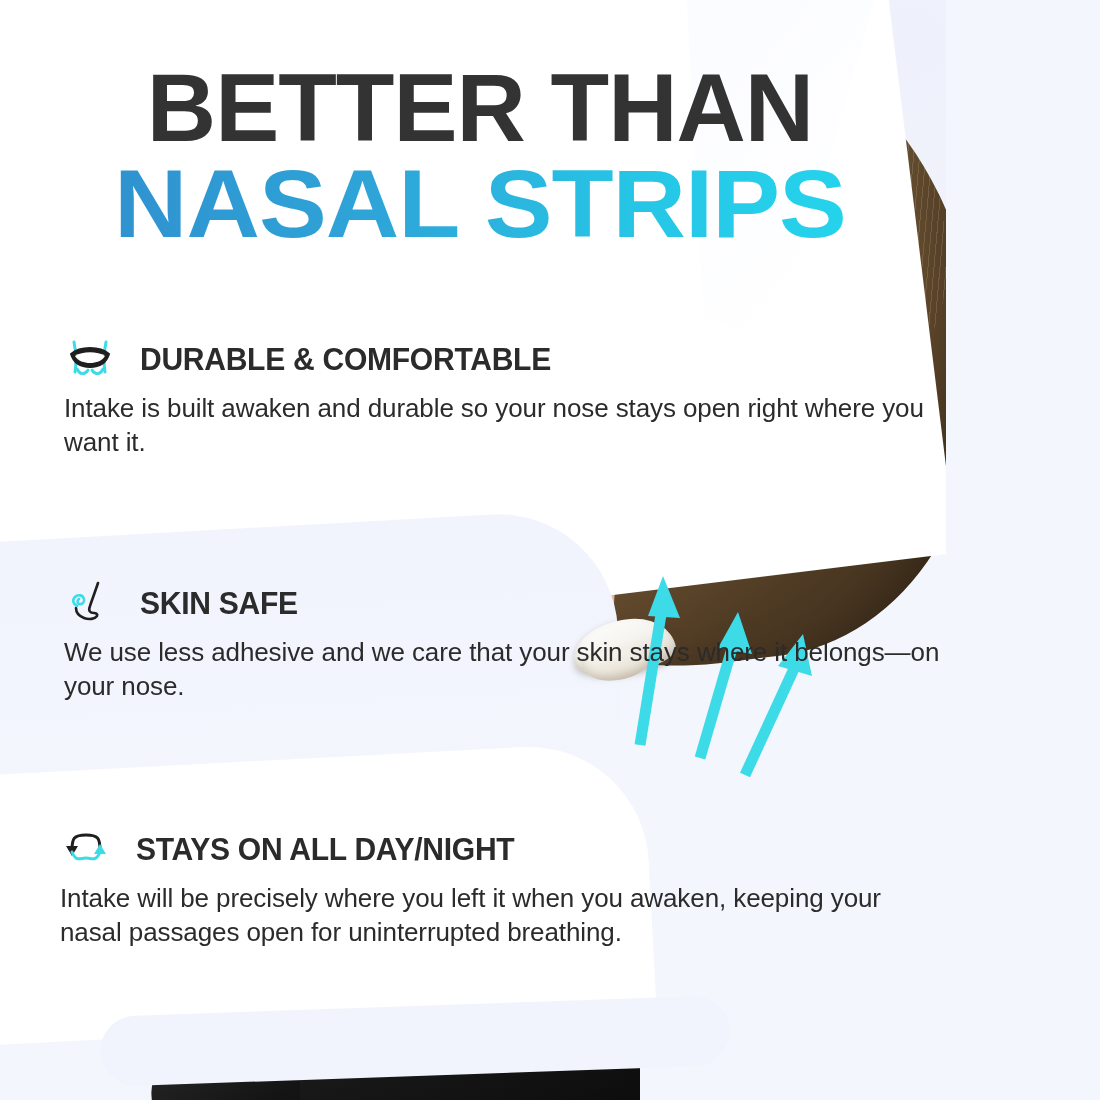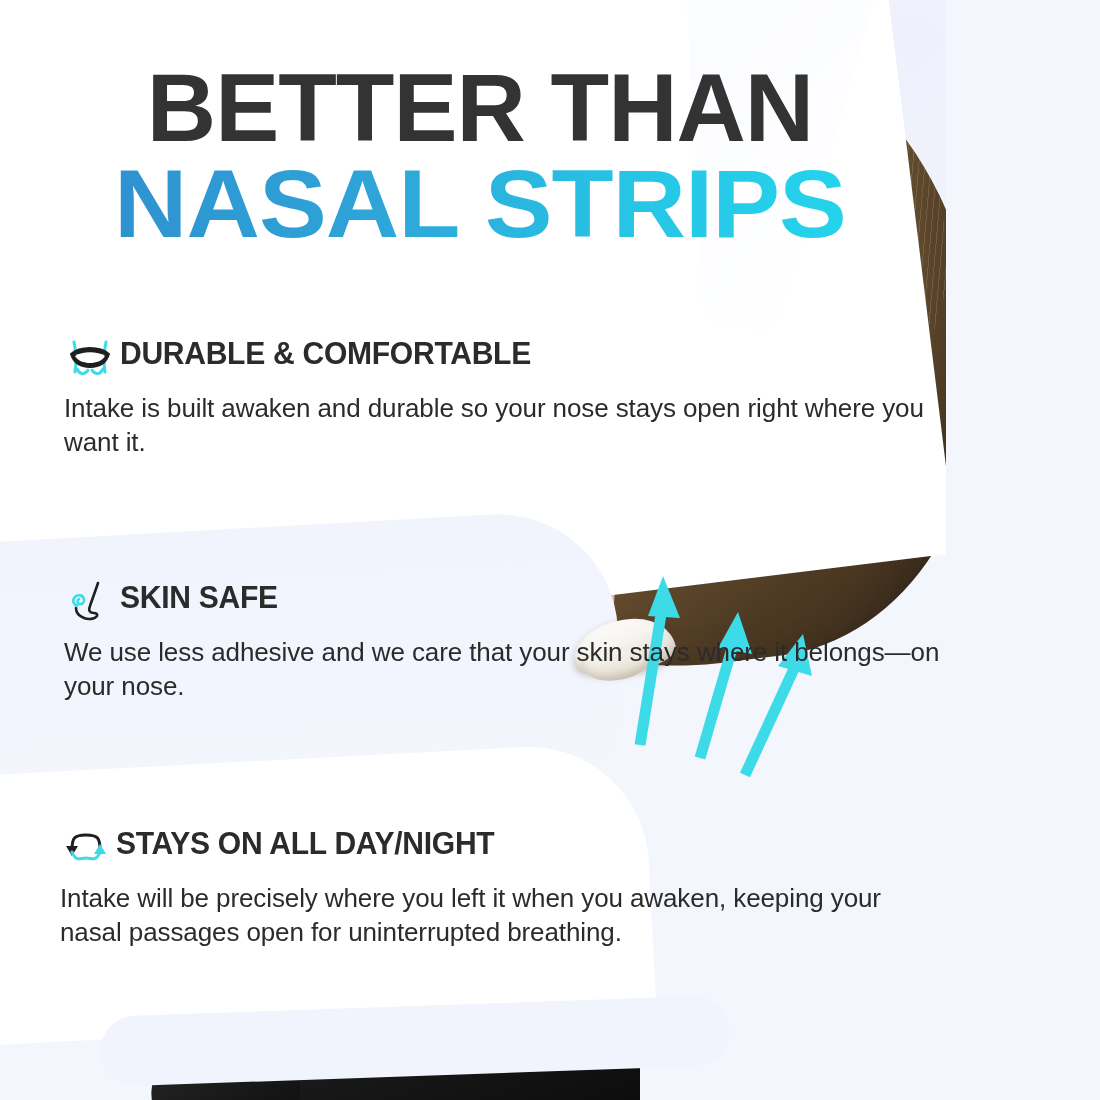--- a/index.html
+++ b/index.html
@@ -286,21 +286,21 @@
     font-size:96px; line-height:1.0; font-weight:700; letter-spacing:-1px;
     margin-top:2px; white-space:nowrap;
     font-stretch:condensed;
     background:linear-gradient(90deg,#3088cc 0%, #2ea5d8 40%, #26c6e6 66%, #24dcef 100%);
     -webkit-background-clip:text; background-clip:text;
     -webkit-text-fill-color:transparent; color:transparent;
     transform:scaleX(1.06); transform-origin:center;
   }
 
   .feature { position:absolute; }
-  .f-head { display:flex; align-items:flex-start; gap:4px; }
+  .f-head { display:flex; align-items:flex-end; gap:24px; }
   .f-icon { width:52px; height:42px; flex:0 0 auto; }
   .f-title {
     font-size:31px; font-weight:700; color:#2b2b2b; letter-spacing:-.3px;
     white-space:nowrap; transform:scaleX(.97); transform-origin:left center;
   }
   .f-body {
     margin-top:14px; font-size:26px; line-height:1.30; color:#2b2b2b;
     font-weight:400; letter-spacing:-.1px;
   }
 

